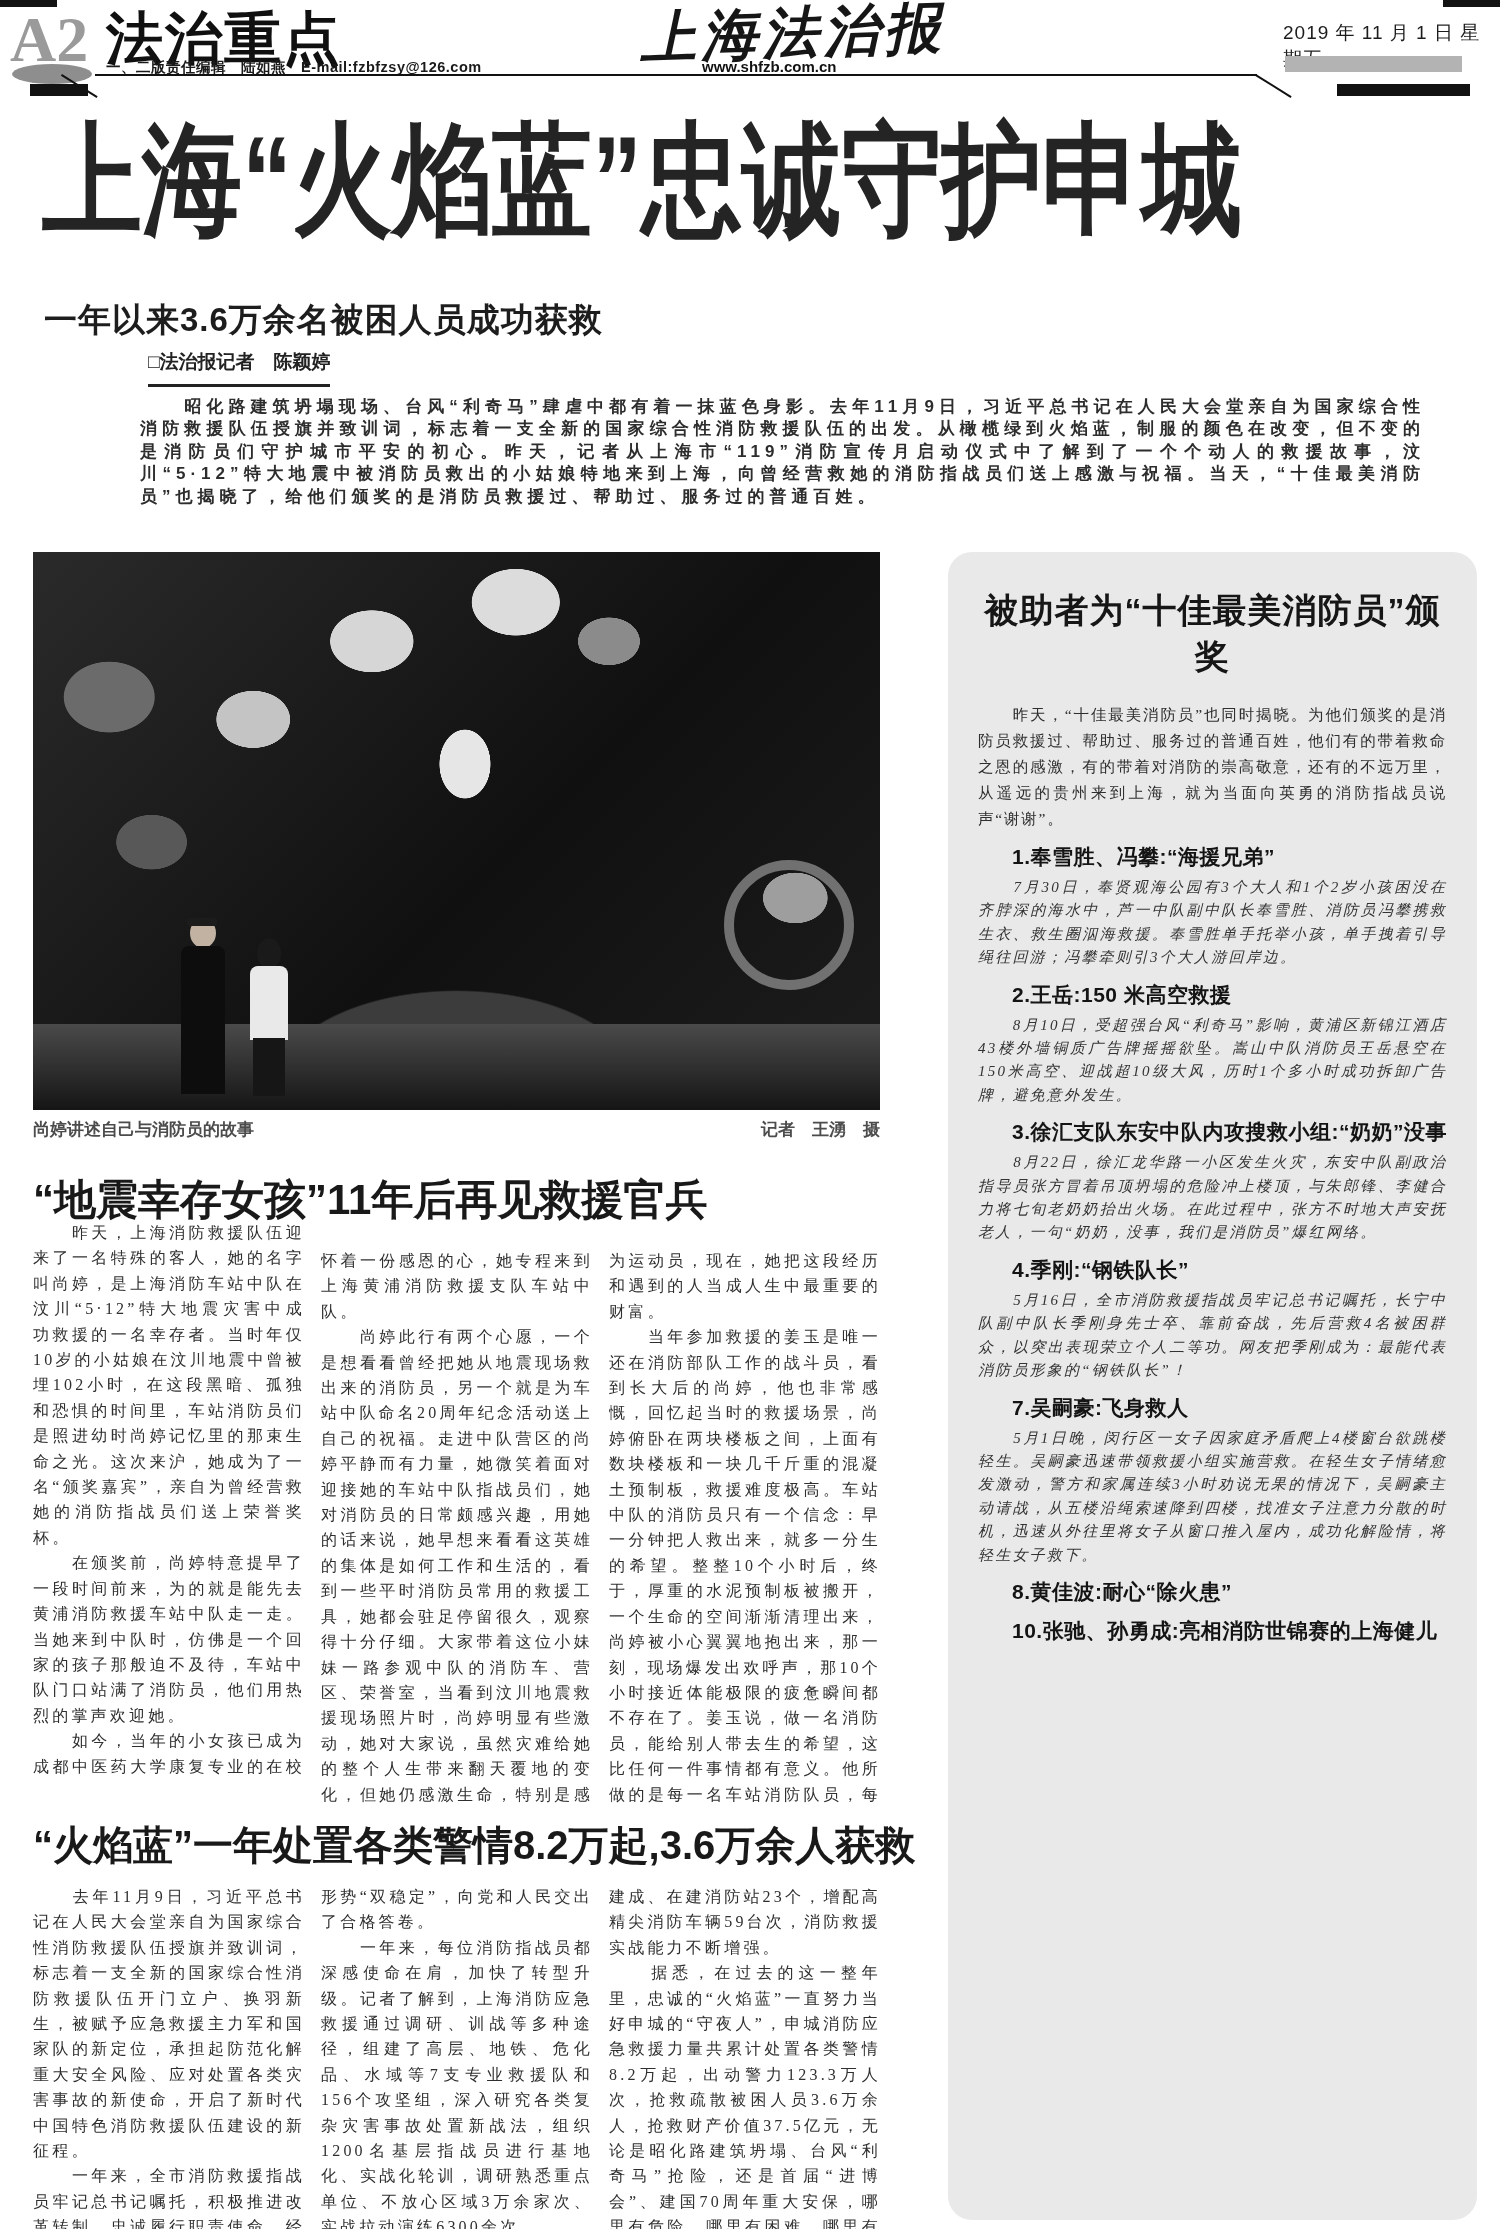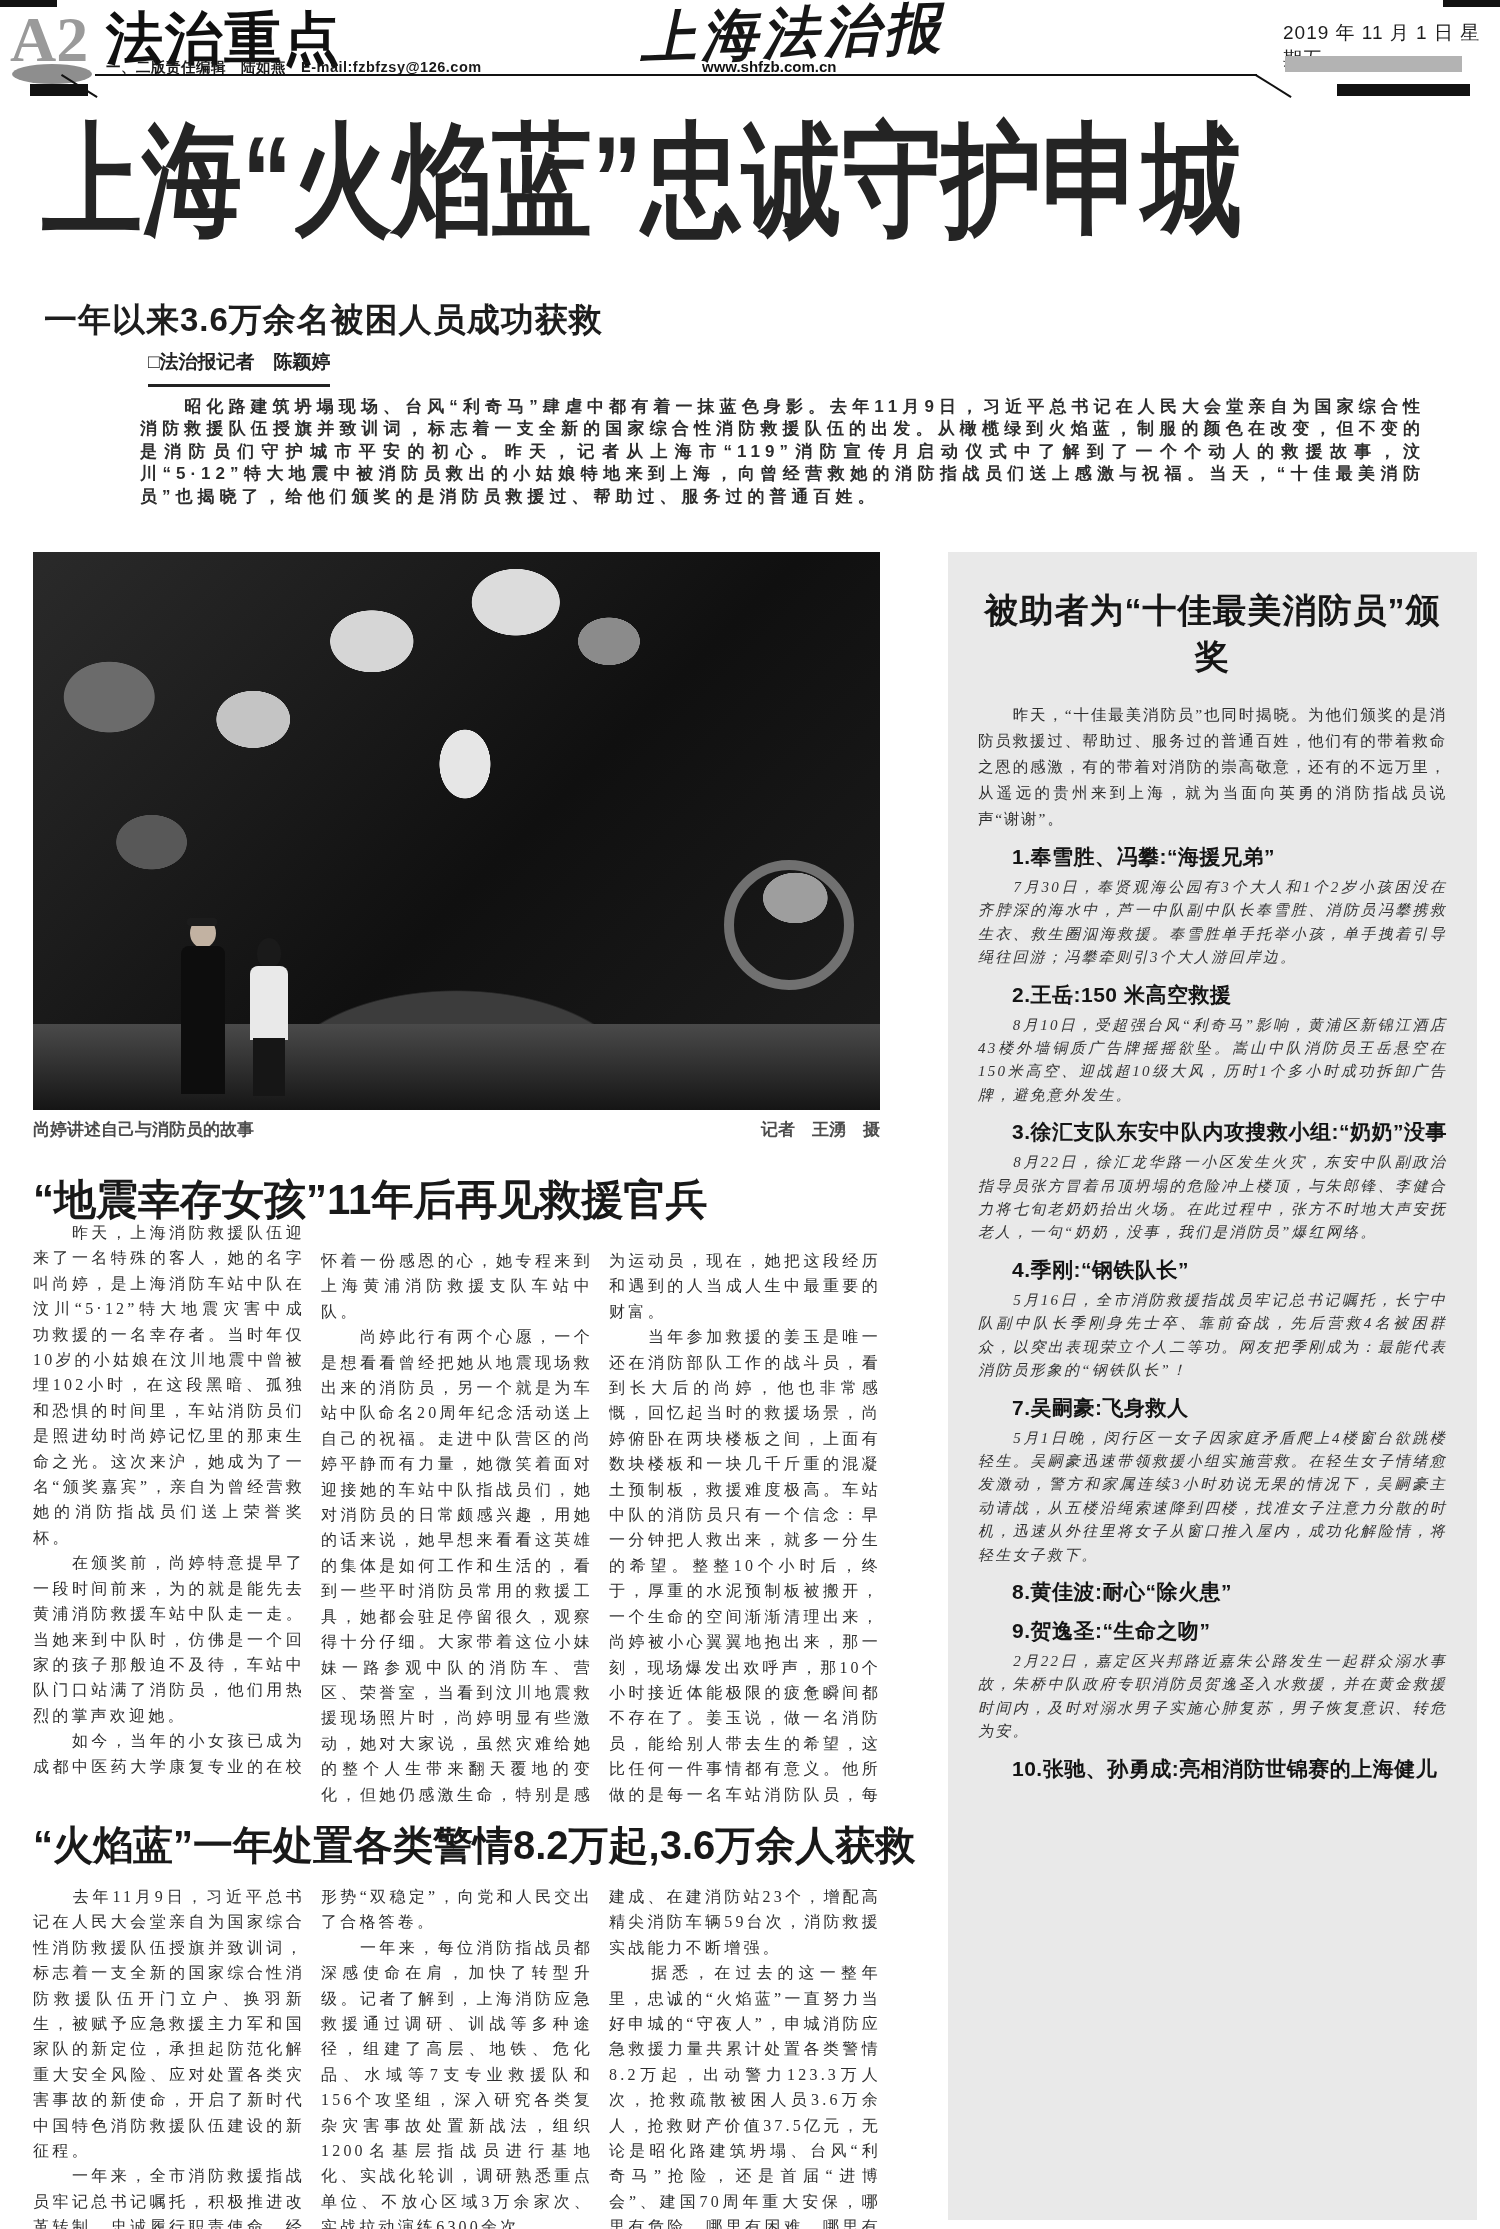--- a/index.html
+++ b/index.html
@@ -45,21 +45,21 @@
       background:linear-gradient(#4a4a4a,#151515);}
   .figure{position:absolute;}
   .head{position:absolute;left:50%;transform:translateX(-50%);border-radius:50%;}
   .caption-row{display:flex;justify-content:space-between;font-size:17px;font-weight:700;color:#4c4c4c;}
   
   .art-headline{font-size:42px;font-weight:900;color:#191919;line-height:1.05;white-space:nowrap;}
   .art2-headline{font-size:40px;font-weight:900;color:#191919;white-space:nowrap;letter-spacing:0;}
   .col{width:272px;font-family:"Liberation Serif",serif;font-size:16px;line-height:25.4px;
        letter-spacing:3.2px;color:#2f2f2f;text-align:justify;overflow:hidden;}
   
-  .sidebar-box{background:#e9e9e9;box-sizing:border-box;padding:36px 30px 24px 30px;overflow:hidden;}
+  .sidebar-box{background:#e9e9e9;box-sizing:border-box;padding:36px 30px 24px 30px;overflow:hidden;border-radius:24px;}
   .sidebar-headline{font-size:34px;font-weight:900;color:#161616;text-align:center;letter-spacing:1px;}
   .sidebar-intro{margin-top:22px;font-family:"Liberation Serif",serif;font-size:15.5px;line-height:26px;
        letter-spacing:1.8px;color:#2e2e2e;text-align:justify;}
   .item-title{font-size:21px;font-weight:800;color:#141414;margin:11px 0 5px 0;padding-left:34px;letter-spacing:.5px;}
   .item-body{font-family:"Liberation Serif",serif;font-style:italic;font-size:15px;line-height:23.4px;
        letter-spacing:2.2px;color:#333;text-align:justify;}
 </style>
 </head>
 <body>
 
@@ -151,22 +151,18 @@
       <div class="item-body">　　5月16日，全市消防救援指战员牢记总书记嘱托，长宁中队副中队长季刚身先士卒、靠前奋战，先后营救4名被困群众，以突出表现荣立个人二等功。网友把季刚成为：最能代表消防员形象的“钢铁队长”！</div>
     </div>
     <div>
       <div class="item-title">7.吴嗣豪:飞身救人</div>
       <div class="item-body">　　5月1日晚，闵行区一女子因家庭矛盾爬上4楼窗台欲跳楼轻生。吴嗣豪迅速带领救援小组实施营救。在轻生女子情绪愈发激动，警方和家属连续3小时劝说无果的情况下，吴嗣豪主动请战，从五楼沿绳索速降到四楼，找准女子注意力分散的时机，迅速从外往里将女子从窗口推入屋内，成功化解险情，将轻生女子救下。</div>
     </div>
     <div>
       <div class="item-title">8.黄佳波:耐心“除火患”</div>
     </div>
     <div>
-      <div class="item-title">9.贺逸圣:“生命之吻”</div>
-      <div class="item-body">　　2月22日，嘉定区兴邦路近嘉朱公路发生一起群众溺水事故，朱桥中队政府专职消防员贺逸圣入水救援，并在黄金救援时间内，及时对溺水男子实施心肺复苏，男子恢复意识、转危为安。</div>
-    </div>
-    <div>
       <div class="item-title">10.张驰、孙勇成:亮相消防世锦赛的上海健儿</div>
 
     </div>
   </div>
 
 </div>
 
 </body></html>

